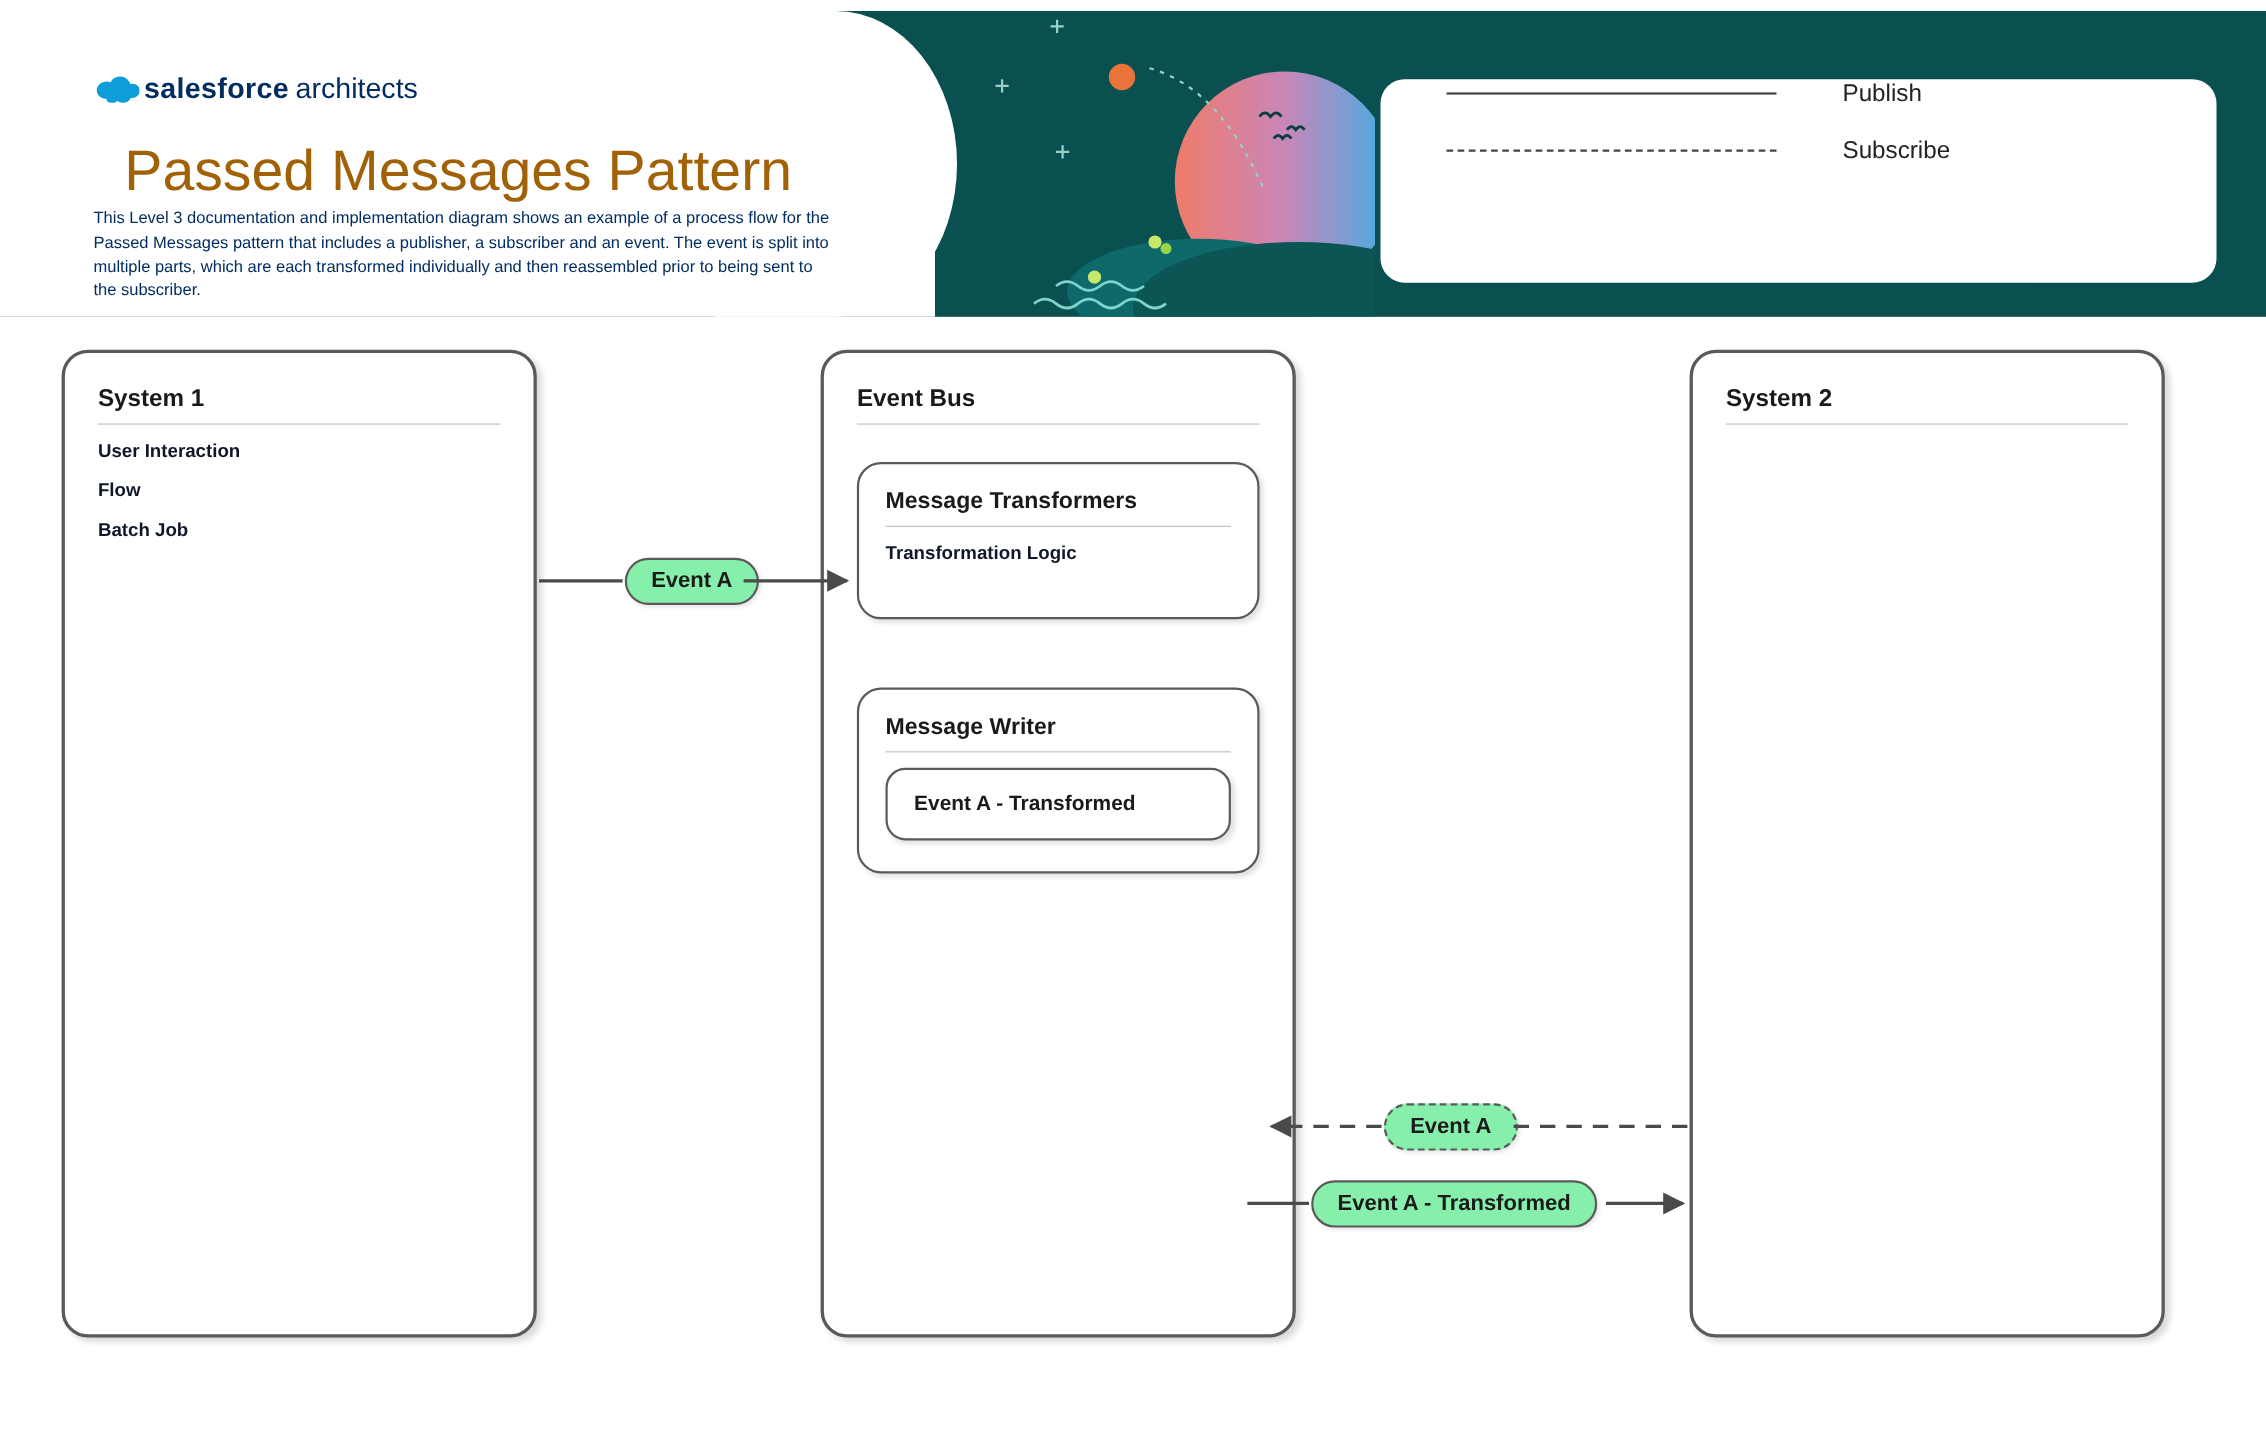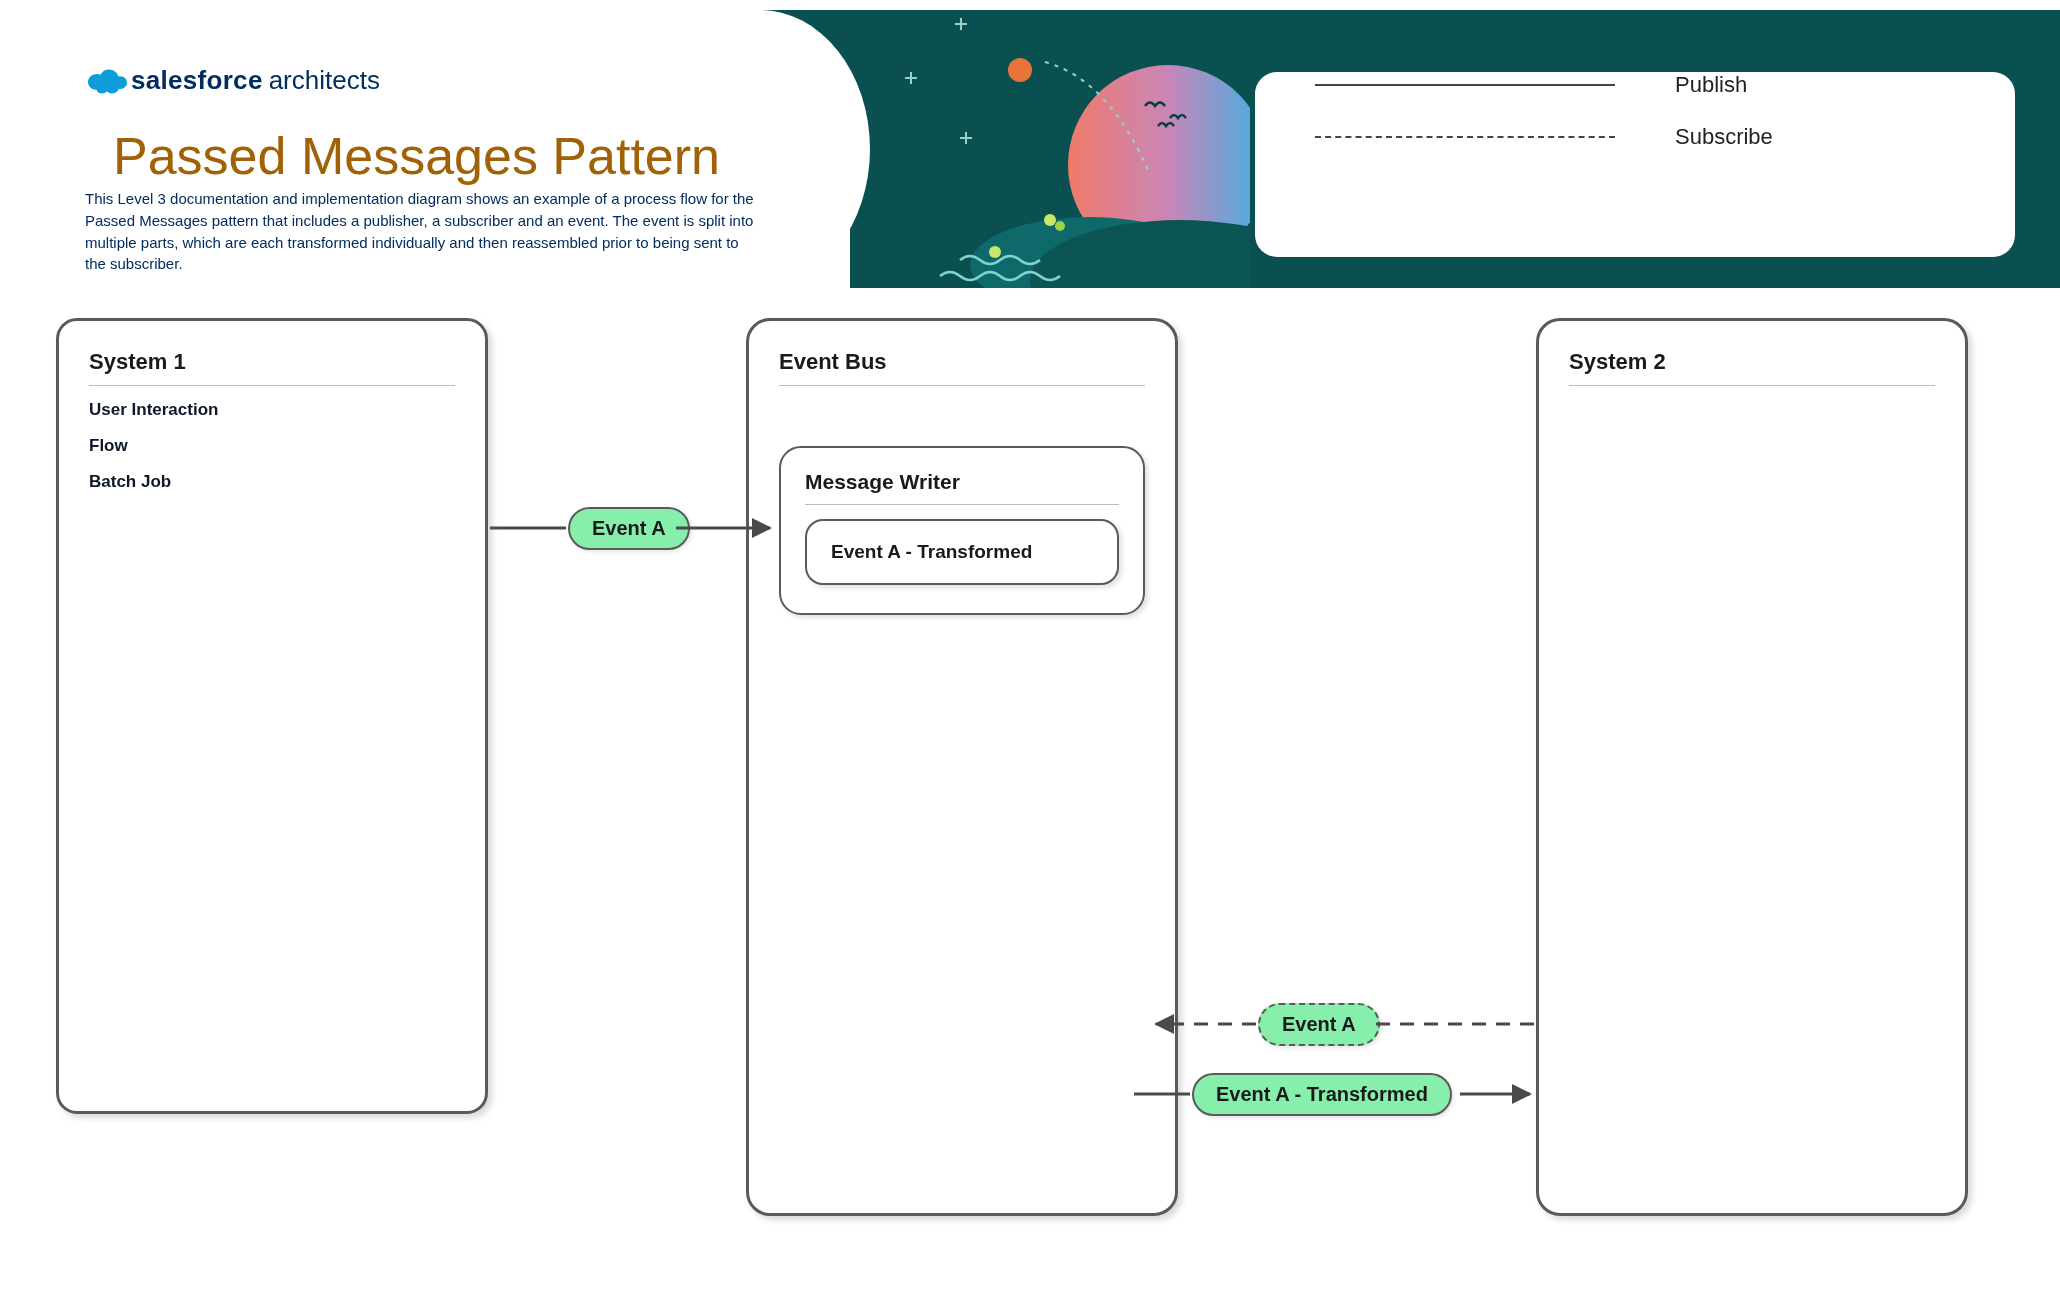--- a/index.html
+++ b/index.html
@@ -113,37 +113,45 @@
       <div class="legend-line"></div>
       <div class="legend-label">Publish</div>
     </div>
     <div class="legend-row">
       <div class="legend-line dashed"></div>
       <div class="legend-label">Subscribe</div>
     </div>
   </div>
 </div>
 
-<div class="node" style="left:56px; top:318px; width:432px; height:796px;border-radius:21px;">
+<div class="node" style="left:56px; top:318px; width:432px; height:898px;">
   <div class="node-title">System 1</div>
   <hr class="node-hr">
   <div class="node-list">
     <div>User Interaction</div>
     <div>Flow</div>
     <div>Batch Job</div>
   </div>
 </div>
 
 <div class="node" style="left:746px; top:318px; width:432px; height:898px;">
   <div class="node-title">Event Bus</div>
   <hr class="node-hr">
 
   <div style="height:20px"></div>
 
 
+  <div class="inner-node">
+    <div class="node-title">Message Transformers</div>
+    <hr class="node-hr">
+    <div class="node-list">
+      <div>Transformation Logic</div>
+    </div>
+    <div style="height:12px"></div>
+  </div>
 
   <div style="height:26px"></div>
 
   <div class="inner-node" style="margin-bottom:0;">
     <div class="node-title">Message Writer</div>
     <hr class="node-hr">
     <div class="inner-node" style="margin:10px 0 6px; padding:20px 24px; border-radius:18px;">
       <div class="node-title" style="font-size:19px;">Event A - Transformed</div>
     </div>
   </div>

